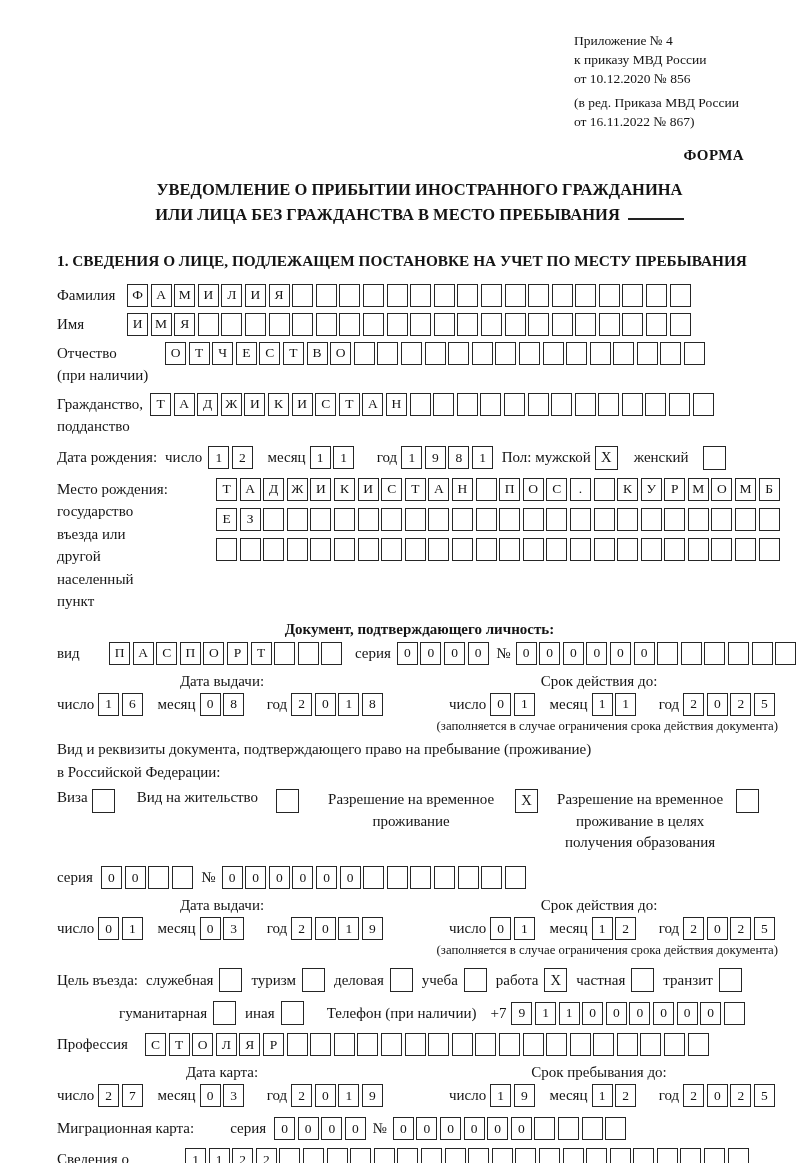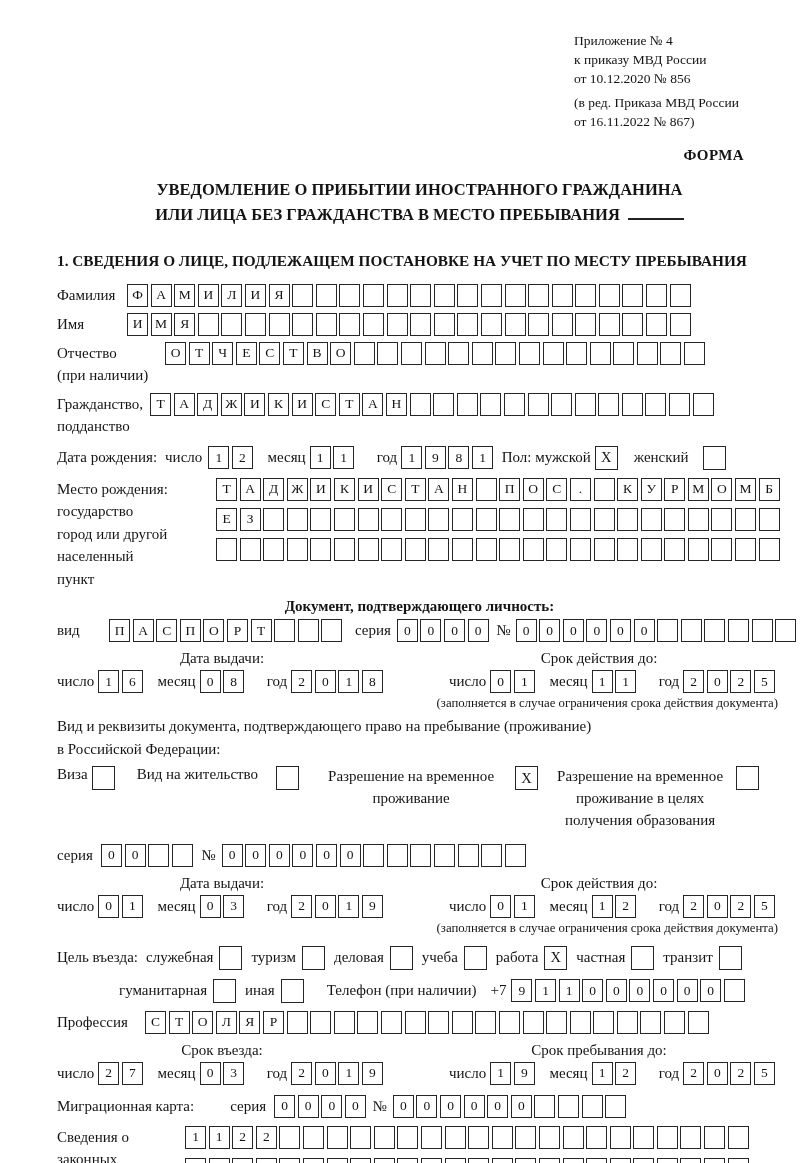--- a/index.html
+++ b/index.html
@@ -218,21 +218,21 @@
     <span class="lbl" style="margin-left:6px;">Пол: мужской</span>
     <span class="cb" style="margin-left:4px;">X</span>
     <span class="lbl" style="margin-left:16px;">женский</span>
     <span class="cb" style="margin-left:14px;"></span>
   </div>
 
   <div class="block" style="margin-top:8px;gap:47px;">
     <div class="lblcol" style="width:112px;">
       <div>Место рождения:</div>
       <div>государство</div>
-      <div>город или другой</div>
+      <div>въезда или другой</div>
       <div>населенный пункт</div>
     </div>
     <div class="boxcol">
       <div class="boxes">
           <span class="box">Т</span>
           <span class="box">А</span>
           <span class="box">Д</span>
           <span class="box">Ж</span>
           <span class="box">И</span>
           <span class="box">К</span>
@@ -550,21 +550,21 @@
         <span class="box"></span>
         <span class="box"></span>
         <span class="box"></span>
         <span class="box"></span>
         <span class="box"></span>
       </span>
   </div>
 
   <div class="pair">
     <div class="pcol-l">
-      <div class="date-head">Срок въезда:</div>
+      <div class="date-head">Дата карта:</div>
       <div class="date-line">
         <span class="lbl">число</span>
         <span class="boxes gap2">
             <span class="box">2</span>
             <span class="box">7</span>
           </span>
         <span class="lbl mlab">месяц</span>
         <span class="boxes gap2">
             <span class="box">0</span>
             <span class="box">3</span>

